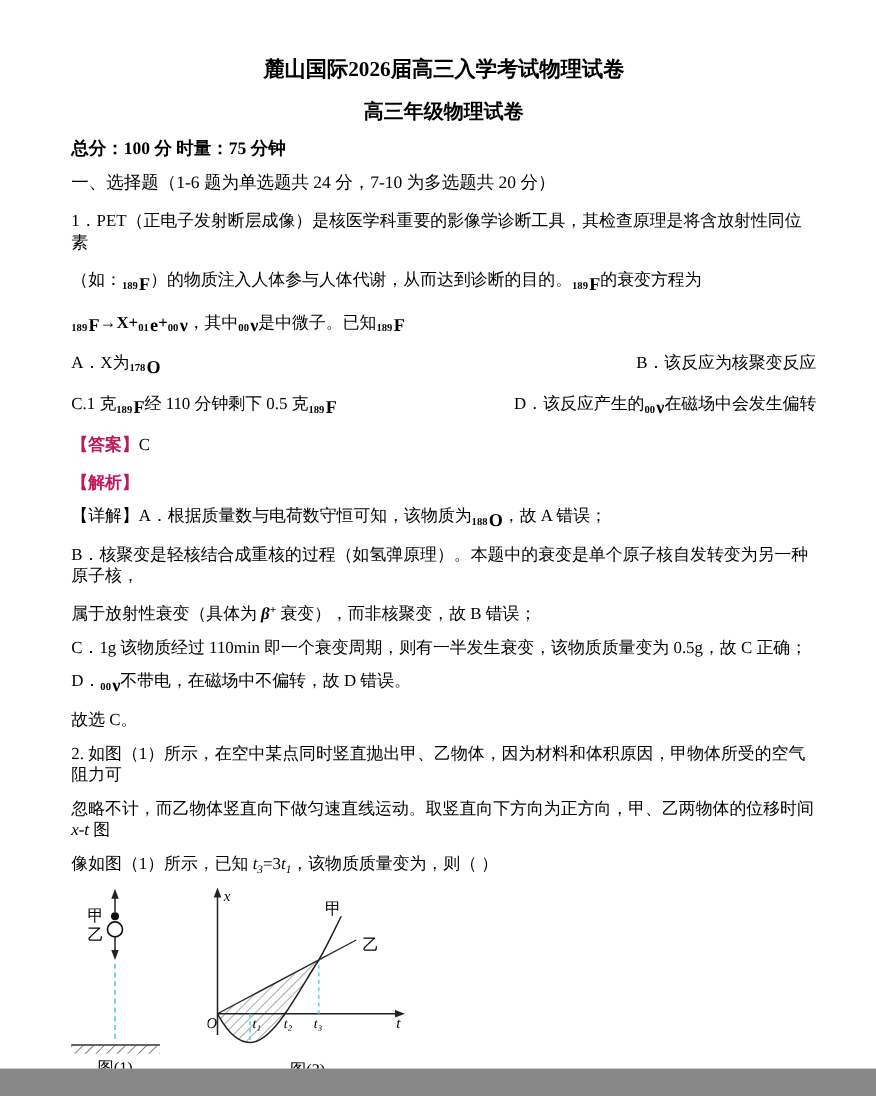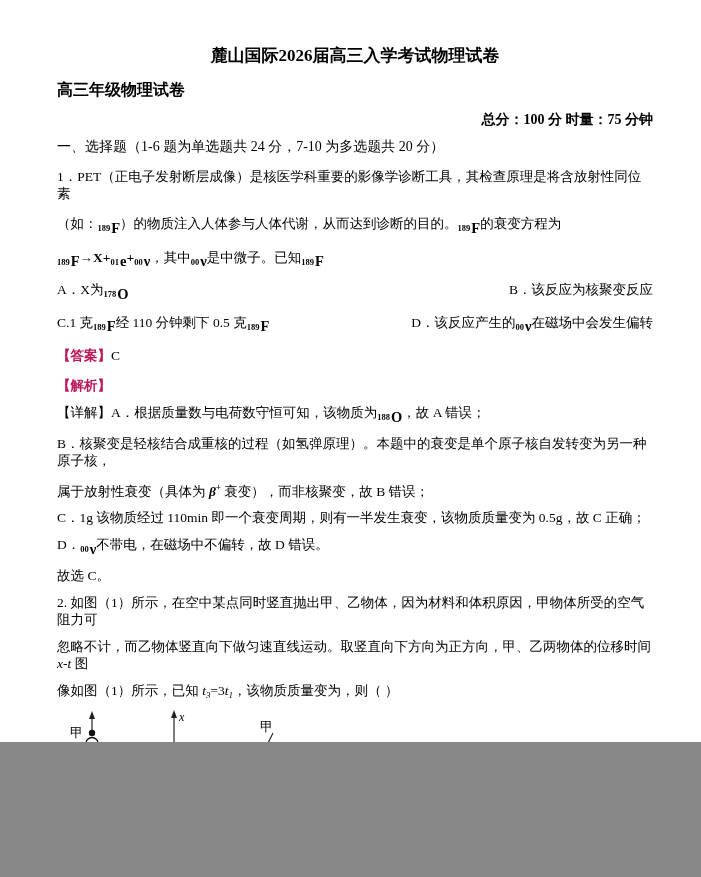--- a/index.html
+++ b/index.html
@@ -1,25 +1,25 @@
 <!DOCTYPE html>
 <html><head>
 <meta charset="utf-8">
 <style>
   * { box-sizing: border-box; }
   html,body { margin:0; padding:0; background:#888; }
   .page {
-    width:701px; height:742px; background:#ffffff; margin:0 auto;
+    width:701px; height:855px; background:#ffffff; margin:0 auto;
     font-family:"Liberation Serif","DejaVu Serif",serif; color:#000;
     position:relative; overflow:hidden;
   }
   .content { padding:0 48px 0 57px; }
   .title   { margin:0; padding-top:46px; font-size:17px; line-height:20px; text-align:center; font-weight:700; }
-  .subtitle{ margin:0; padding-top:14px; font-size:16px; line-height:19px; text-align:left; font-weight:700; }
-  .meta    { margin:0; padding-top:12px; font-size:14px; line-height:17px; text-align:right; font-weight:700; }
+  .subtitle{ margin:0; padding-top:14px; font-size:16px; line-height:19px; text-align:center; font-weight:700; }
+  .meta    { margin:0; padding-top:12px; font-size:14px; line-height:17px; text-align:left; font-weight:700; }
   .section { margin:0; padding-top:10px; font-size:14px; line-height:17px; font-weight:400; }
   p.line   { margin:0; font-size:13.5px; line-height:17px; }
   .q1line  { padding-top:13px; }
   .optrow  { display:flex; padding-top:12px;justify-content:space-between; }
   .optrow p{ margin:0; font-size:13.5px; line-height:17px; }
   .optrow p.first { width:253px; flex:0 0 253px; }
   .ansline { padding-top:13px; }
   .dline   { padding-top:10px; }
   .q2line  { padding-top:10px; }
   .blue    { color:#be185d; font-weight:700; }

